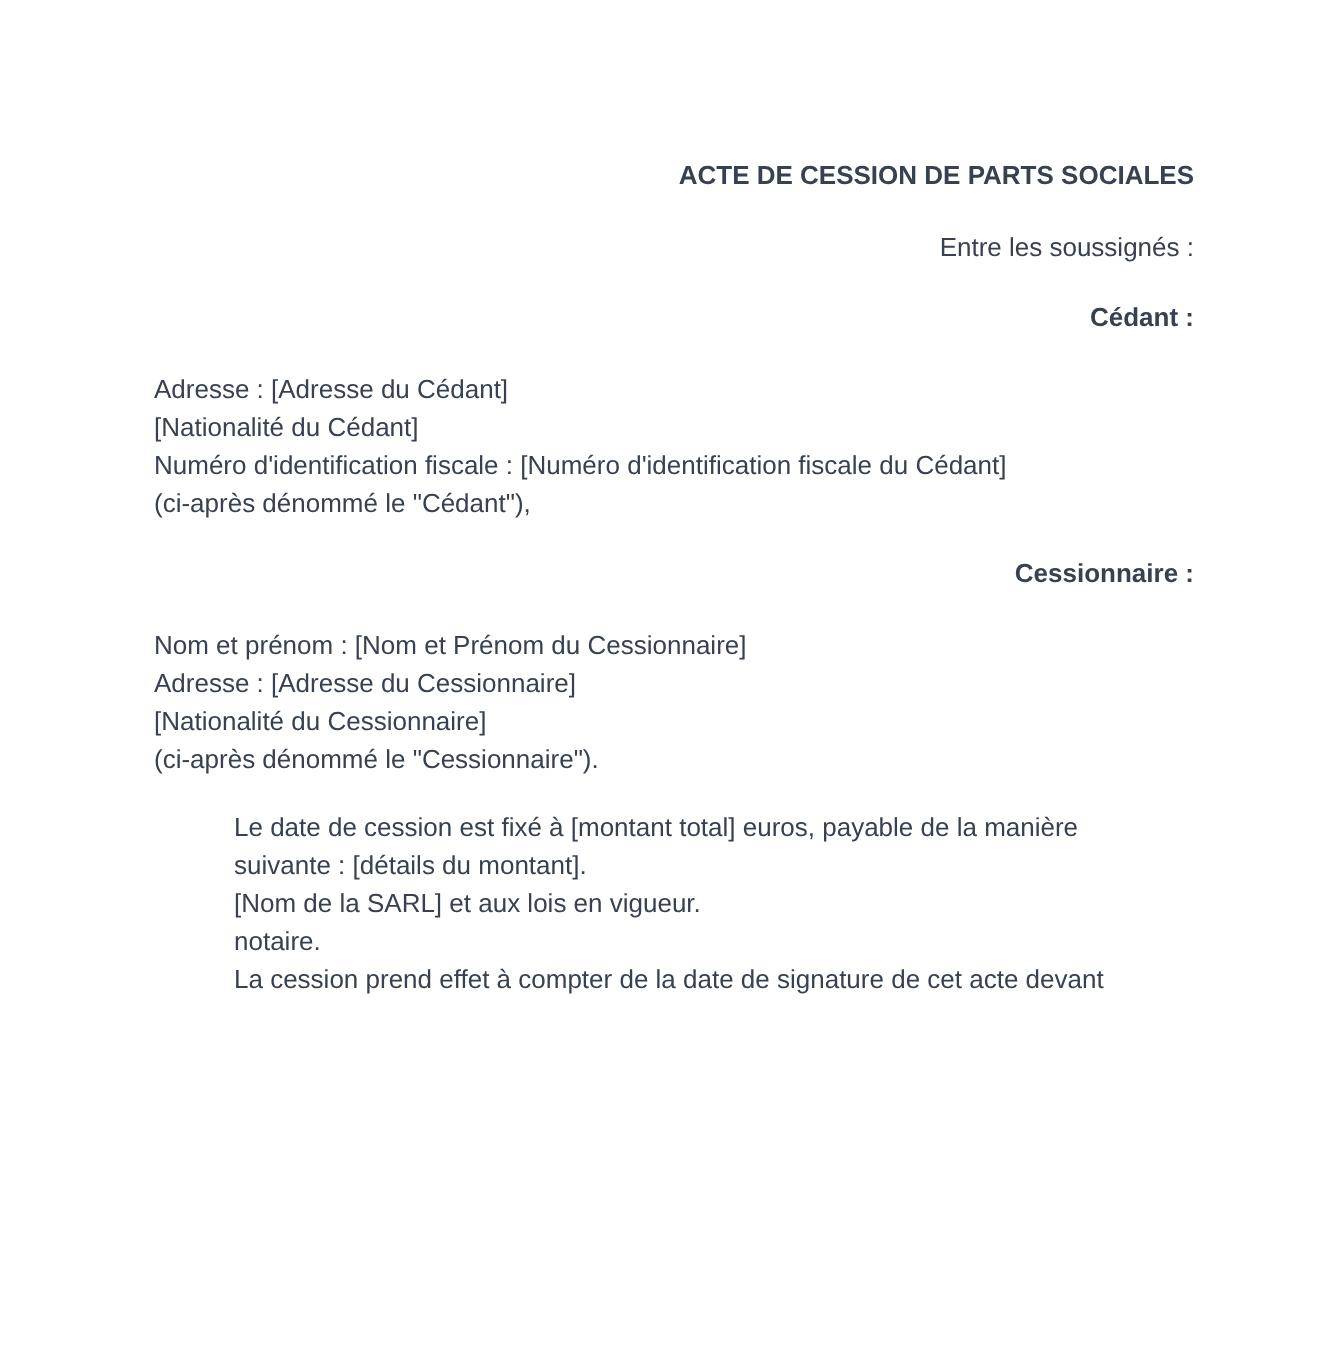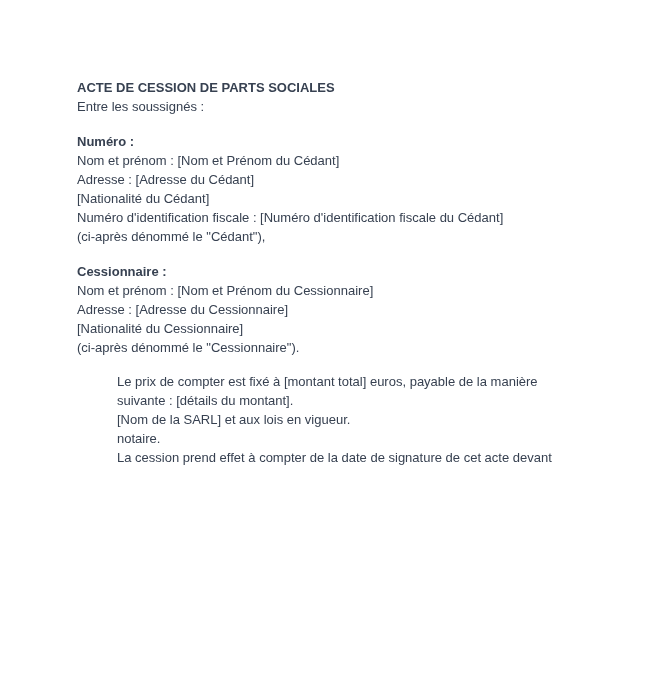--- a/index.html
+++ b/index.html
@@ -23,59 +23,59 @@
       top: 78px;
       width: 520px;
     }
     .title {
       font-weight: bold;
       margin: 0;
       height: 19px;
     }
     p {
       margin: 0;
+      text-align: right;
     }
     .line { display: block; white-space: nowrap; }
     .bold { font-weight: bold; }
-    .gap-17 { }
+    .gap-17 { margin-top: 17px; }
     .gap-16 { margin-top: 16px; }
     .gap-15 { margin-top: 15px; }
     .indent {
       padding-left: 40px;
     }
   </style>
 </head>
 <body>
 
 <div class="doc">
   <p class="title">ACTE DE CESSION DE PARTS SOCIALES</p>
 
   <p class="gap-17">Entre les soussignés :</p>
 
-  <p class="bold gap-16">Numéro :</p>
+  <p class="bold gap-16">Cédant :</p>
 
   <div class="gap-17">
-    <span class="line">Nom et prénom : [Nom et Prénom du Cédant]</span>
     <span class="line">Adresse : [Adresse du Cédant]</span>
     <span class="line">[Nationalité du Cédant]</span>
     <span class="line">Numéro d'identification fiscale : [Numéro d'identification fiscale du Cédant]</span>
     <span class="line">(ci-après dénommé le "Cédant"),</span>
   </div>
 
   <p class="bold gap-16">Cessionnaire :</p>
 
   <div class="gap-17">
     <span class="line">Nom et prénom : [Nom et Prénom du Cessionnaire]</span>
     <span class="line">Adresse : [Adresse du Cessionnaire]</span>
     <span class="line">[Nationalité du Cessionnaire]</span>
     <span class="line">(ci-après dénommé le "Cessionnaire").</span>
   </div>
 
 
 
   <div class="indent gap-15">
-    <span class="line">Le prix de compter est fixé à [montant total] euros, payable de la manière</span>
+    <span class="line">Le date de cession est fixé à [montant total] euros, payable de la manière</span>
     <span class="line">suivante : [détails du montant].</span>
     <span class="line">[Nom de la SARL] et aux lois en vigueur.</span>
     <span class="line">notaire.</span>
     <span class="line">La cession prend effet à compter de la date de signature de cet acte devant</span>
   </div>
 </div>
 
 </body></html>

